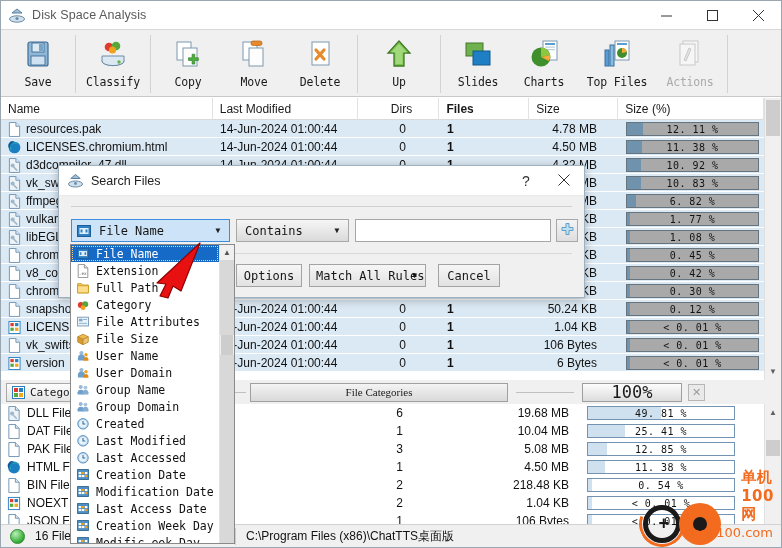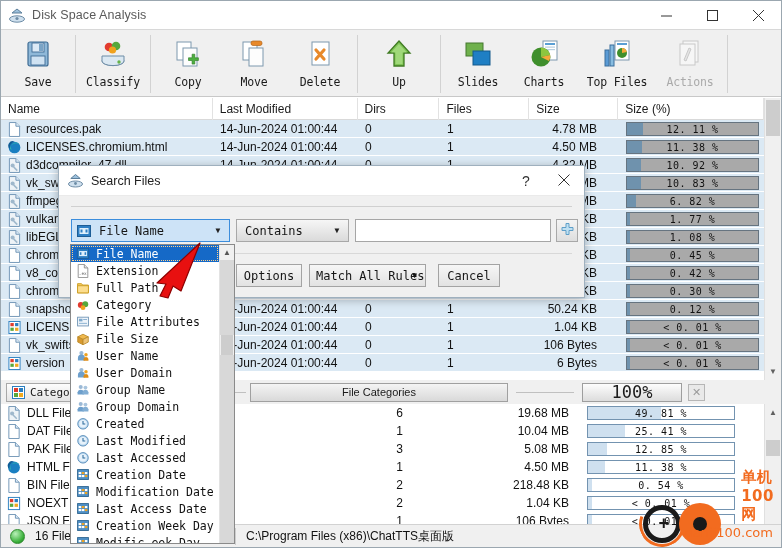--- a/index.html
+++ b/index.html
@@ -78,22 +78,22 @@
     border-right: 1px solid #e2e2e2; overflow: hidden; white-space: nowrap;
   }
   .lbody { position: relative; height: 261px; overflow: hidden; }
   .lrow { display: flex; height: 18px; background: #dbe9f4; border-bottom: 1px solid #fff; }
   .lrow .c {
     height: 18px; line-height: 18px; font-size: 12px; color: #111;
     padding-left: 7px; white-space: nowrap; overflow: hidden;
   }
   .c-name  { width: 212px; display: flex; align-items: center; padding-left: 4px; }
   .c-mod   { width: 145px; }
-  .c-dirs  { width: 82px; }
-  .c-files { width: 90px; }
+  .c-dirs  { width: 82px; text-align: center; }
+  .c-files { width: 90px; font-weight: bold; }
   .c-size  { width: 89px; text-align: right; padding-right: 22px; padding-left: 0; }
   .c-pct   { width: 146px; padding-left: 4px; padding-right: 6px; }
   .fico { width: 13px; height: 15px; margin-right: 5px; flex: 0 0 auto; position: relative; }
   .fname { overflow: hidden; white-space: nowrap; text-overflow: clip; }
 
   .pbar {
     position: relative; height: 14px; margin-top: 2px;
     background: #a9a9a9; border: 1px solid #667480;
     overflow: hidden;
   }
@@ -126,21 +126,21 @@
     border: 1px solid #a8a8a8;
     display: flex; align-items: center; padding-left: 5px;
     font-family: "DejaVu Sans Mono", monospace; font-size: 11px; color: #1a1a1a;
   }
   .cat-tab .sq { width: 13px; height: 13px; margin-right: 5px; flex: 0 0 auto; }
   .cat-hline { flex: 0 0 auto; height: 1px; background: #c0c0c0; }
   .file-cat-btn {
     width: 258px; height: 19px;
     background: linear-gradient(#f4f4f4,#d9d9d9);
     border: 1px solid #a0a0a0;
-    font-family: Liberation Sans, sans-serif; font-size: 11px; color: #1a1a1a;
+    font-family: Liberation Serif, serif; font-size: 11px; color: #1a1a1a;
     display: flex; align-items: center; justify-content: center;
   }
   .zoom-btn {
     width: 100px; height: 19px;
     background: linear-gradient(#fdfdfd,#dcdcdc);
     border: 1px solid #9e9e9e;
     font-family: "DejaVu Sans Mono", monospace; font-size: 17px; color: #1a1a1a;
     display: flex; align-items: center; justify-content: center;
   }
   .xclose-btn {

